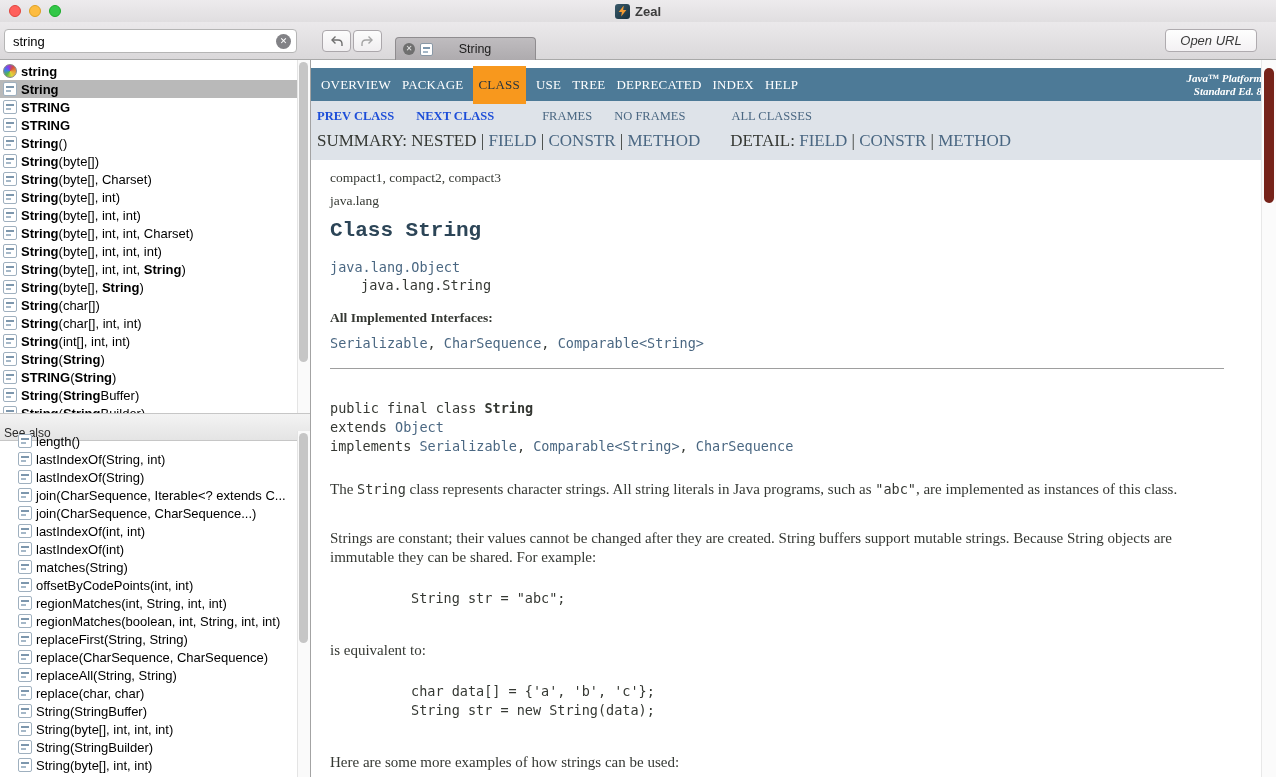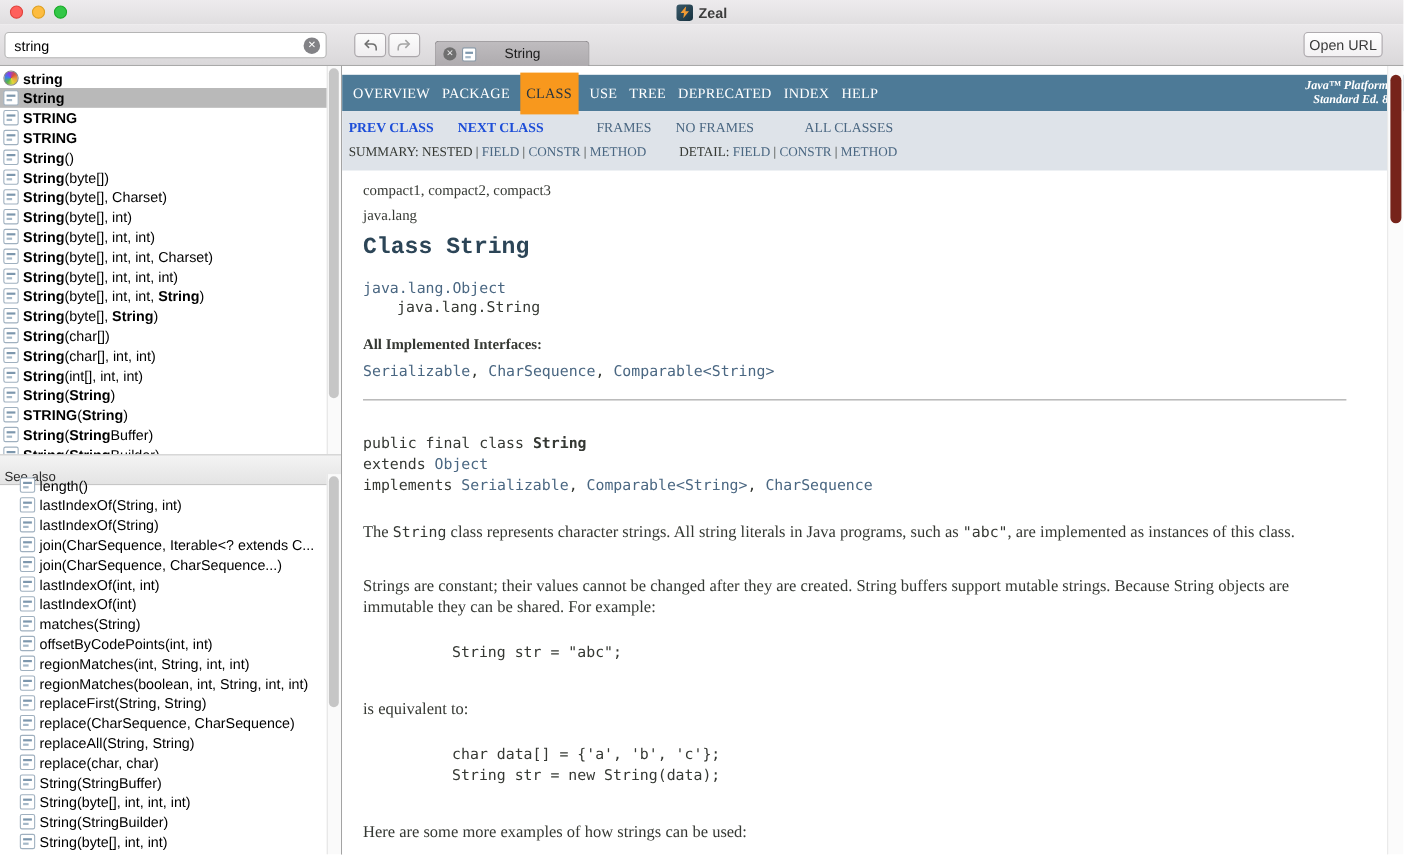--- a/index.html
+++ b/index.html
@@ -40,23 +40,23 @@
          background:linear-gradient(#bfbcbf,#aeabae); border:1px solid #8f8c8f; border-bottom:none;
          border-radius:4px 4px 0 0; display:flex; align-items:center; padding:0 7px; gap:5px; }
   .tab-close { width:12px; height:12px; border-radius:50%; background:#6f6f6f; color:#e8e8e8;
          font-size:8px; line-height:12px; text-align:center; flex:none; }
   .tab-icon { width:13px; height:13px; flex:none; position:relative; background:#fff;
          border:1px solid #8a99a7; border-radius:2px; }
   .tab-icon::before { content:""; position:absolute; left:2px; right:2px; top:3px; height:2px; background:#7d97ad; }
   .tab-icon::after  { content:""; position:absolute; left:2px; right:4px; top:7px; height:2px; background:#a5b8c8; }
   .tab-label { flex:1; text-align:center; font-size:12.5px; color:#1b1b1b;
          white-space:nowrap; overflow:hidden; margin-right:16px; }
-  .open-url { position:absolute; right:19px; top:7px; width:72px; height:23px; border:1px solid #afabaf;
+  .open-url { position:absolute; right:19px; top:7px; width:92px; height:23px; border:1px solid #afabaf;
          border-radius:4px; background:linear-gradient(#fefefe,#f3f1f3); font-size:13px; color:#3a3a3a;
-         display:flex; align-items:center; justify-content:center; }
+         display:flex; align-items:center; justify-content:center;font-style:italic; }
 
   
   .main-row { display:flex; height:717px; }
 
   
   .sidebar { width:311px; flex:none; background:#fff; border-right:1px solid #a3a3a3;
              position:relative; overflow:hidden; }
   .results-section { position:absolute; top:0; left:0; right:0; height:353px; overflow:hidden; padding-top:2px; }
   .seealso-section { position:absolute; top:371px; left:0; right:0; bottom:0; overflow:hidden; padding-top:1px;padding-left:15px; }
   .side-row { height:18px; display:flex; align-items:center; padding-left:3px; gap:4px;
@@ -85,21 +85,21 @@
   .nav-items { display:flex; align-items:center; }
   .nav-item { color:#fff; font-size:13px; padding:4px 4px; margin-right:3px; letter-spacing:0.2px; }
   .nav-item.active { background:var(--nav-active-bg,#F8981D); color:var(--nav-active-text,#253441);
             padding:11px 6px; margin:0 6px 0 2px; }
   .edition { margin-left:auto; padding-right:14px; text-align:right; color:#fff; font-size:11px;
             font-weight:bold; font-style:italic; line-height:12.5px; }
   .subnav { background:var(--subnav-bg,#DEE3E9); padding:8px 0 9px 6px; }
   .subnav-row1 { font-size:12.5px; margin-bottom:7px; }
   .sn-link { color:var(--link,#4A6782); }
   .sn-strong { color:#1d4ed8; font-weight:bold; }
-  .subnav-row2 { font-size:12px; }
+  .subnav-row2 { font-size:17px; }
   .subnav-label { color:var(--text,#353833); }
   .subnav-link { color:var(--link,#4A6782); }
   .subnav-plain { color:var(--text,#353833); }
   .pipe { color:var(--text,#353833); }
   .detail-group { margin-left:30px; }
 
   .doc-content { padding:10px 52px 0 19px; }
   .compact-line { font-size:13.5px; }
   .package-line { font-size:13.5px; margin-top:7px; }
   .class-title { font-size:21px; font-weight:bold; color:var(--title,#2C4557); margin-top:10px;

